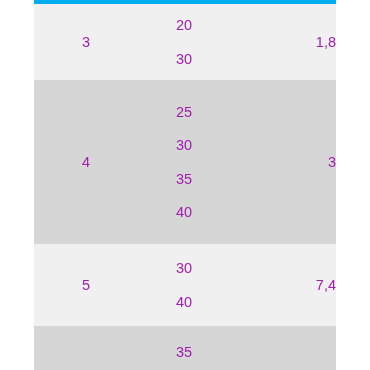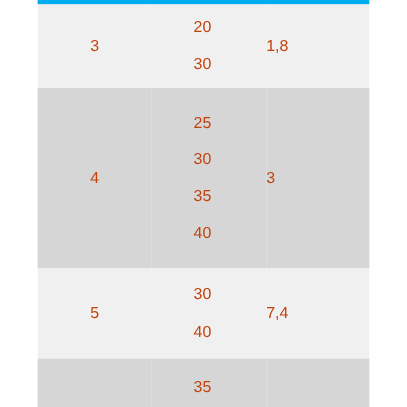--- a/index.html
+++ b/index.html
@@ -45,40 +45,40 @@
     table-layout: fixed;
   }
 
   .data-table tr.row-odd  { background: #f0f0f0; }
   .data-table tr.row-even { background: #d6d6d6; }
 
   .data-table td {
     border: 0;
     padding: 0;
     font-size: 14.5px;
-    color: #c2410c;
+    color: #a21caf;
     vertical-align: middle;
     font-weight: 400;
   }
 
   .col-a { width: 104px; }
   .col-b { width: 104px; }
   .col-c { width: 94px;  }
 
   .cell-a {
     text-align: center;
   }
 
   .cell-b {
     text-align: left;
     padding-left: 38px !important;
   }
 
   .cell-c {
-    text-align: left;
+    text-align: right;
   }
 
   .stack {
     display: block;
   }
   .stack .stack-item {
     display: block;
     padding: 9.5px 0;
     line-height: 1;
   }

